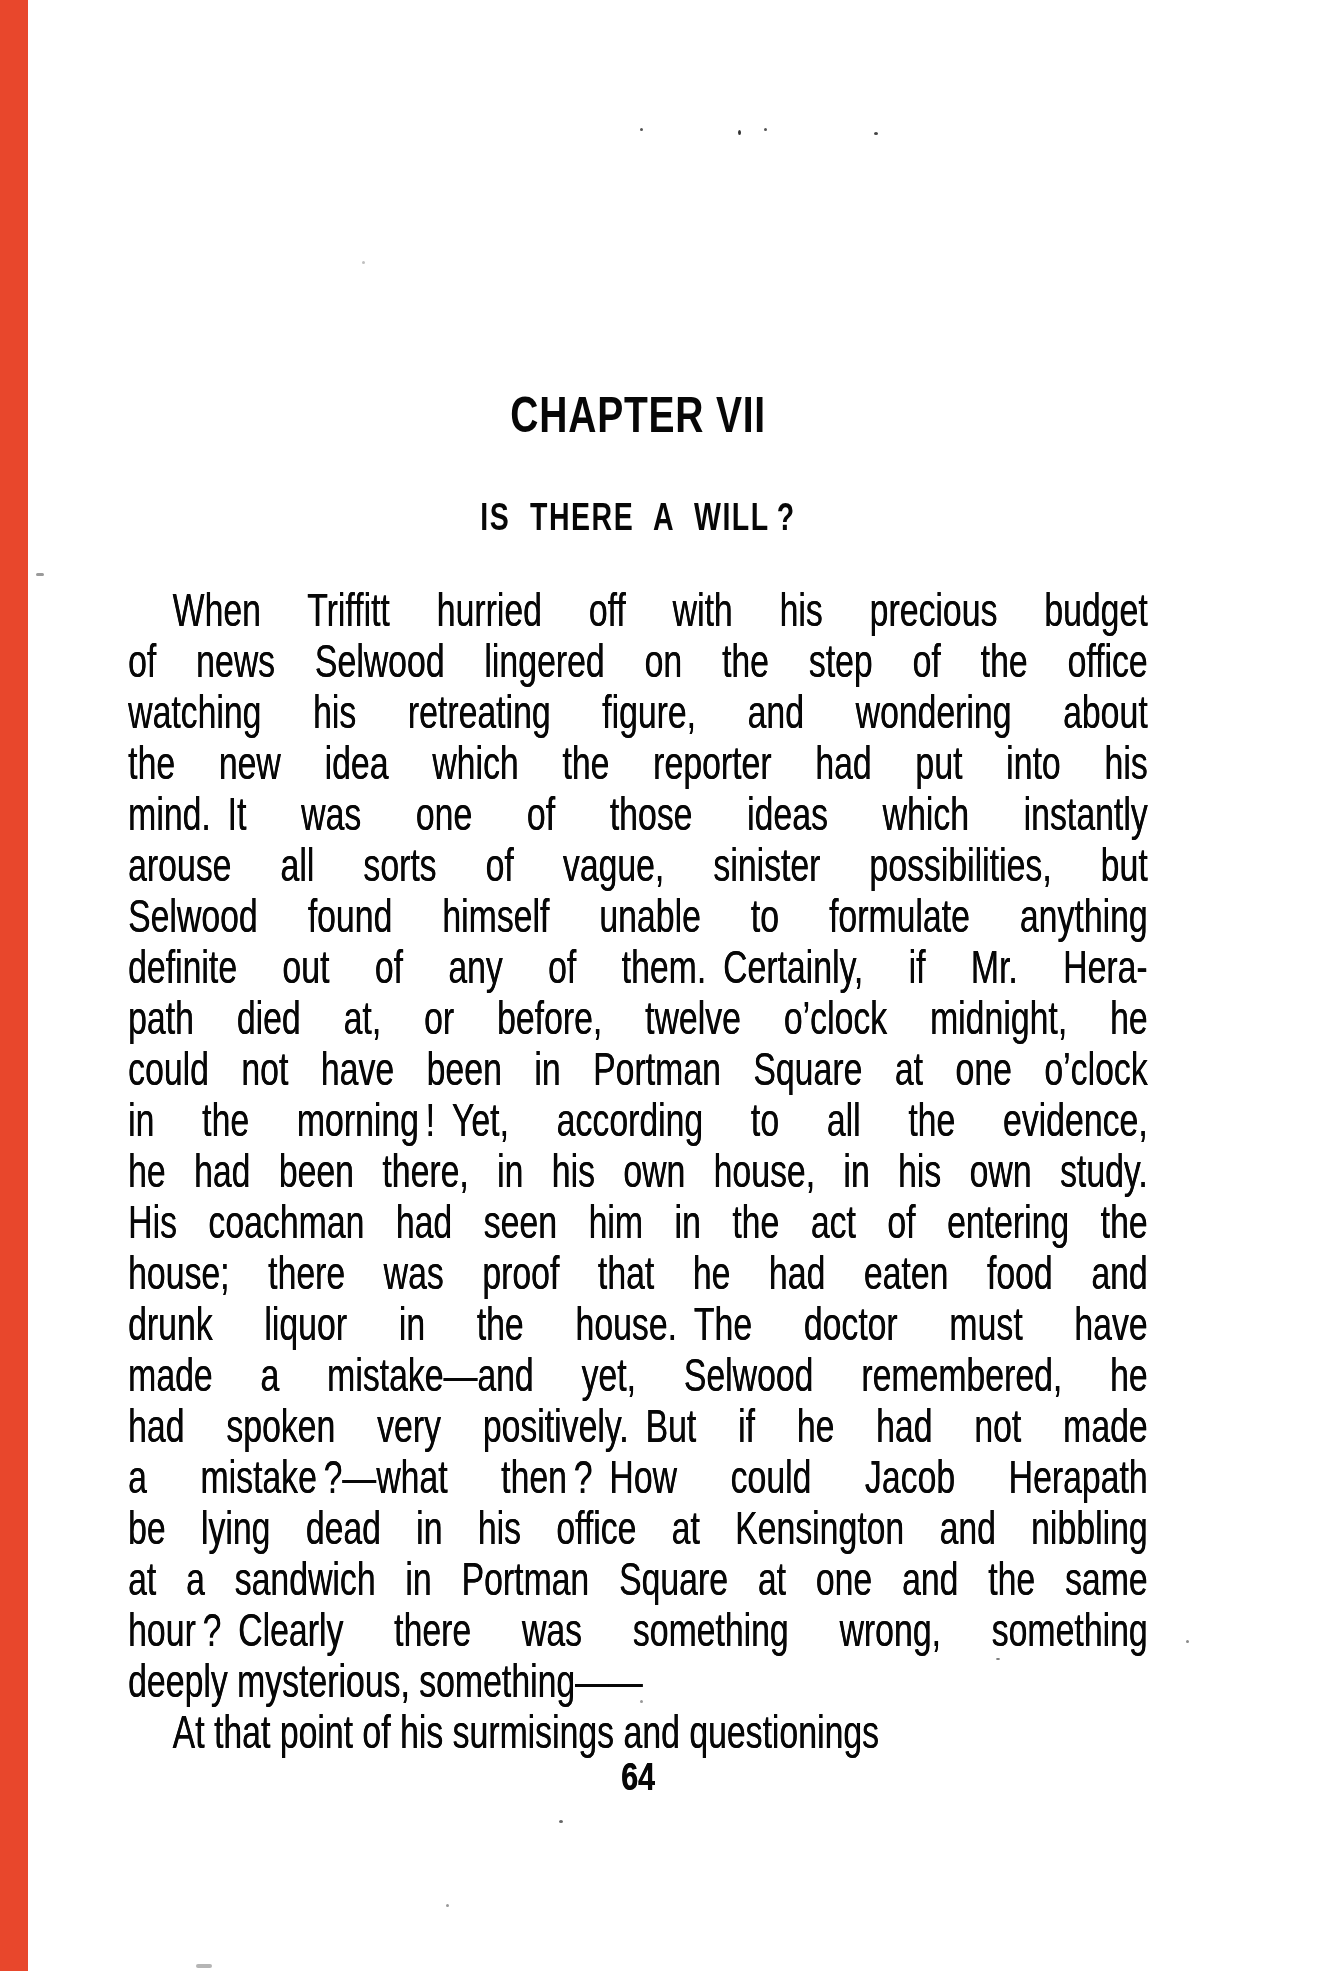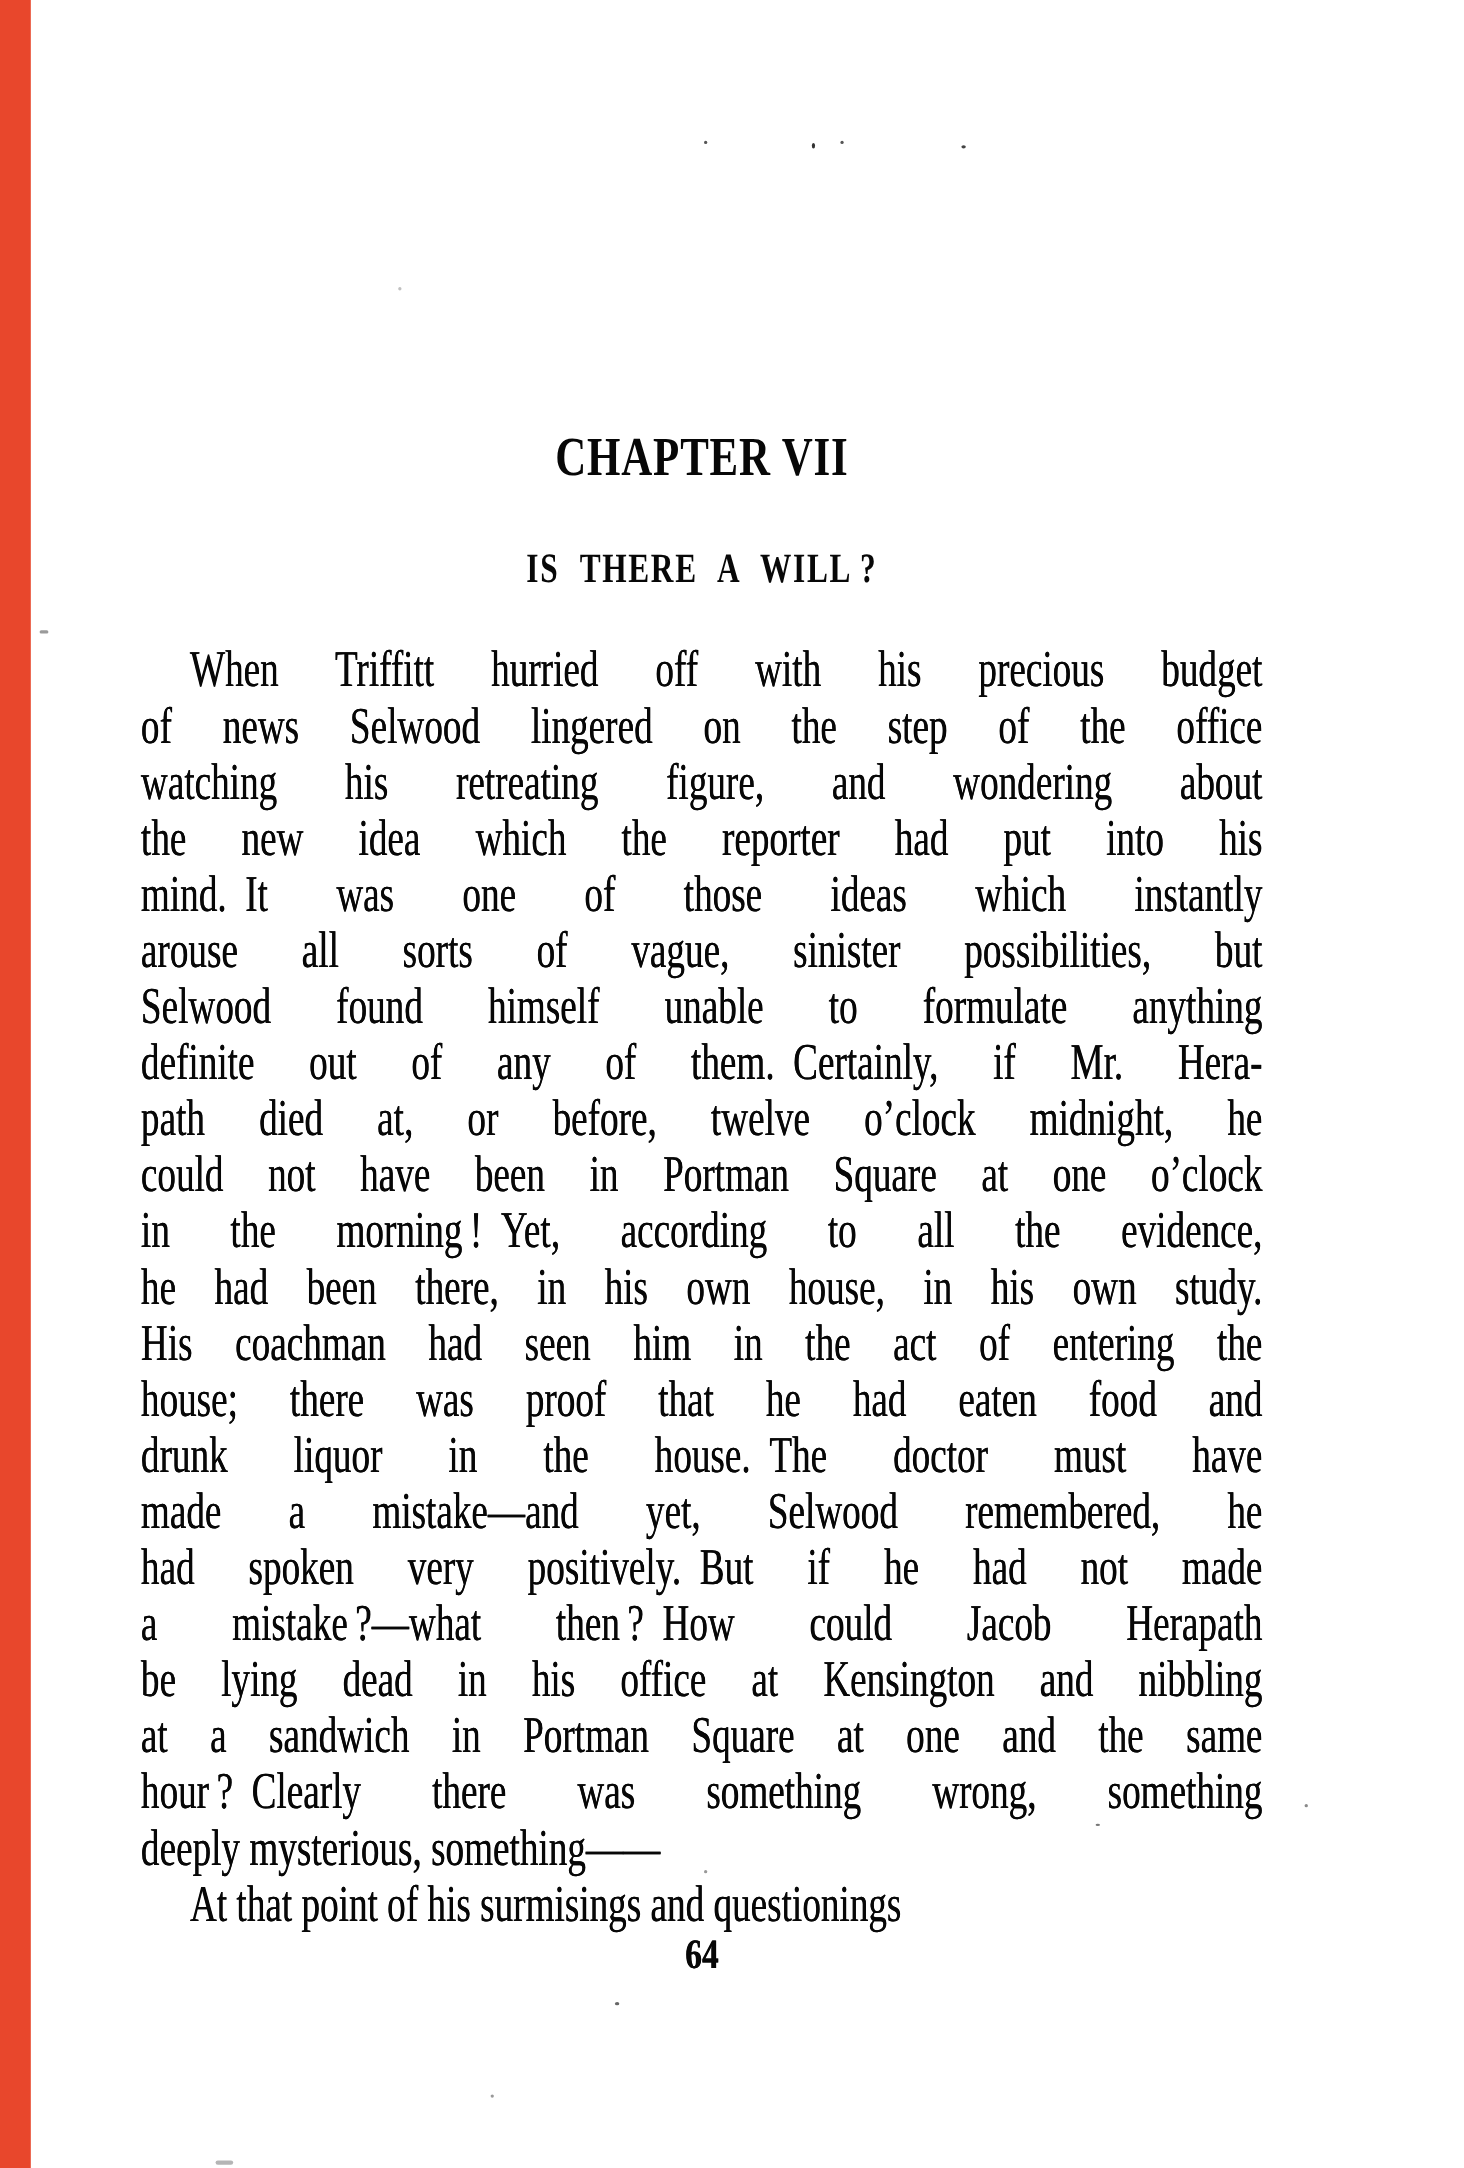--- a/index.html
+++ b/index.html
@@ -7,21 +7,21 @@
     margin: 0;
     padding: 0;
     background: #ffffff;
   }
   .page {
     position: relative;
     width: 1331px;
     height: 1971px;
     background: #ffffff;
     overflow: hidden;
-    font-family: Liberation Serif, serif;
+    font-family: Liberation Sans, sans-serif;
     color: #070707;
   }
   
   .edge-strip {
     position: absolute;
     left: 0;
     top: 0;
     width: 28px;
     height: 1971px;
     background: #e8472c; 

